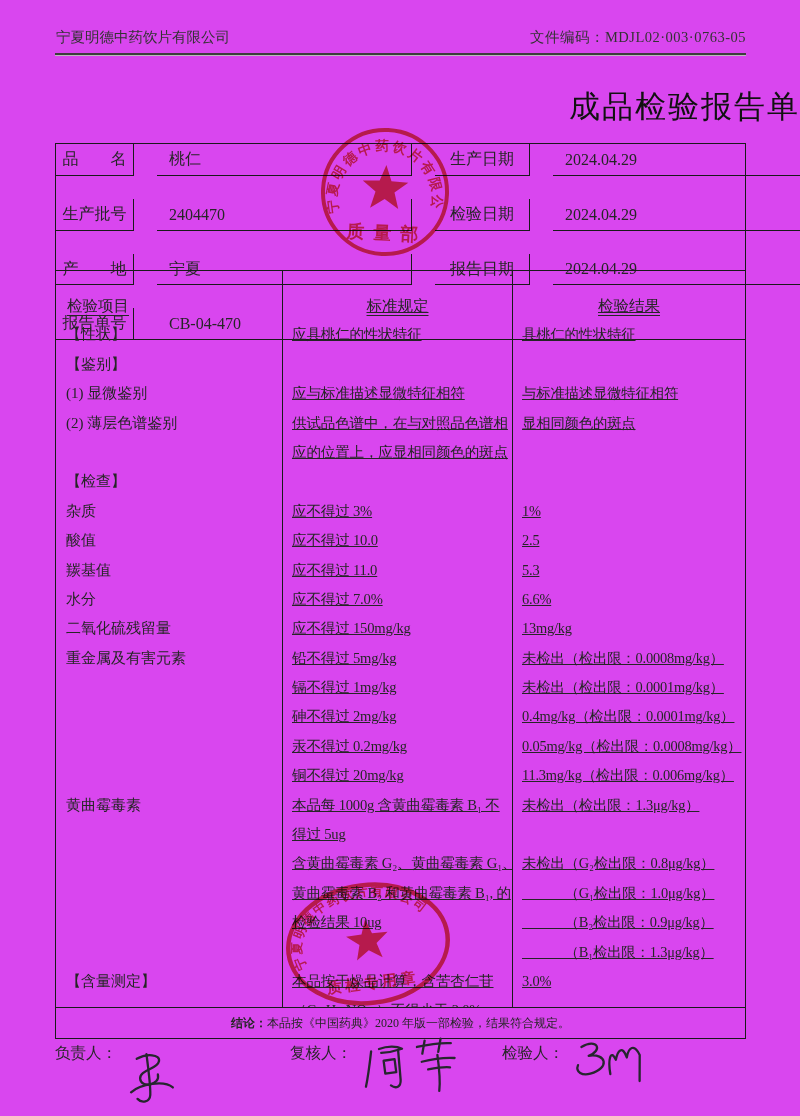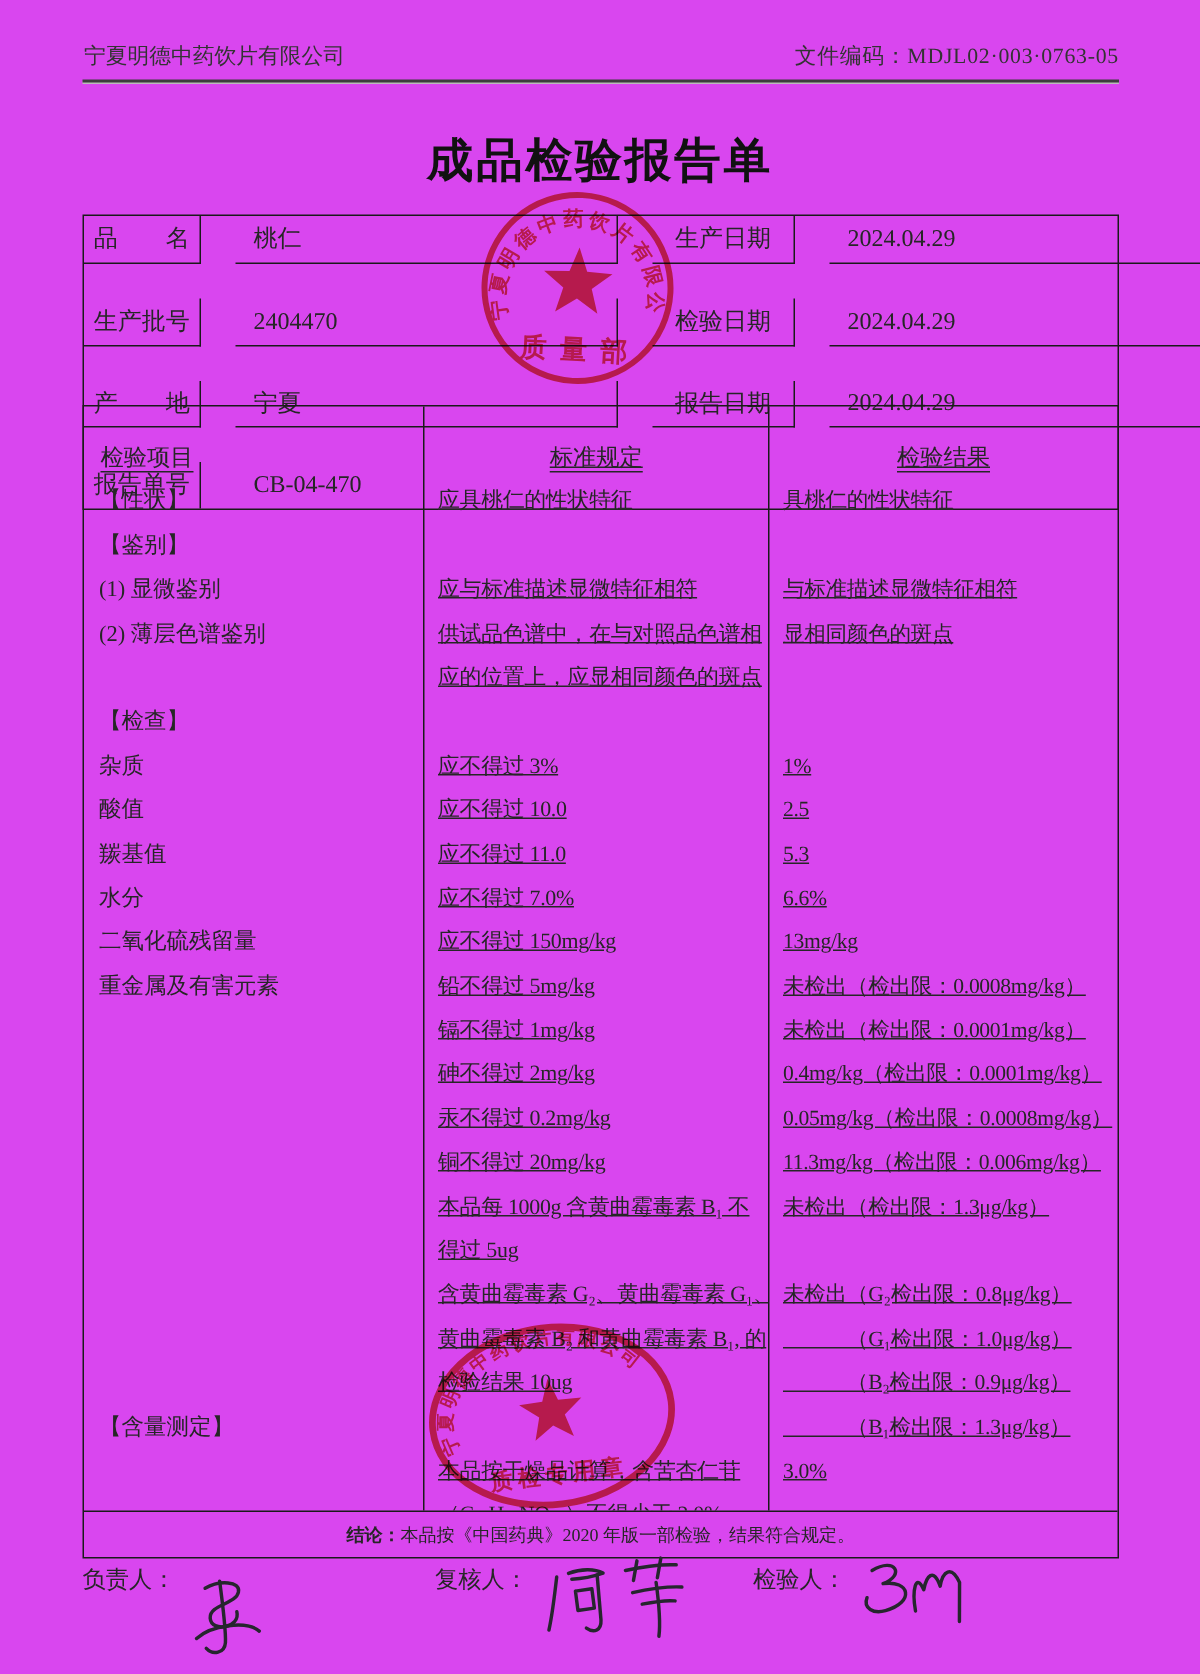--- a/index.html
+++ b/index.html
@@ -9,22 +9,22 @@
     font-family:"Liberation Serif","DejaVu Serif",serif; color:#262626;
     overflow:hidden;
   }
   
   .hdr { position:absolute; top:28px; left:56px; width:690px;
     display:flex; justify-content:space-between; align-items:baseline;
     font-size:14.5px; color:#333; }
   .hdr .code { letter-spacing:0.5px; }
   .rule { position:absolute; top:53px; left:55px; width:691px; height:2px;
     background:#3d3d3d; box-shadow:0 1px 0 #bbb; }
-  .title { position:absolute; top:86px; left:0; width:800px; text-align:center;
-    font-size:31px; font-weight:bold; letter-spacing:2px; color:#111; }
+  .title { position:absolute; top:86px; left:0; width:800px; text-align:right;
+    font-size:31px; font-weight:normal; letter-spacing:2px; color:#111; }
   
   .info { position:absolute; top:143px; left:55px; width:691px;
     border:1.6px solid #1a1a1a; display:grid;
     grid-template-columns:78px 255px 95px 260px;
     grid-template-rows:32px 32px 31px 31px; font-size:16px;gap:23px; }
   .info .c { border-right:1px solid #1a1a1a; border-bottom:1px solid #1a1a1a;
     display:flex; align-items:center; padding:0 6px; white-space:nowrap; }
   .info .lab { justify-content:center; padding:0 2px; }
   .info .val { padding-left:12px; }
   .info .last { border-right:none; }
@@ -109,20 +109,21 @@
           <div class="tline">杂质</div>
           <div class="tline">酸值</div>
           <div class="tline">羰基值</div>
           <div class="tline">水分</div>
           <div class="tline">二氧化硫残留量</div>
           <div class="tline">重金属及有害元素</div>
           <div class="tline"></div>
           <div class="tline"></div>
           <div class="tline"></div>
           <div class="tline"></div>
+          <div class="tline">黄曲霉毒素</div>
           <div class="tline"></div>
           <div class="tline"></div>
           <div class="tline"></div>
           <div class="tline"></div>
           <div class="tline"></div>
           <div class="tline">【含量测定】</div>
           <div class="tline"></div>
         </div>
       <div class="col col2">
         <div class="thead th-center"><span>标准规定</span></div>

